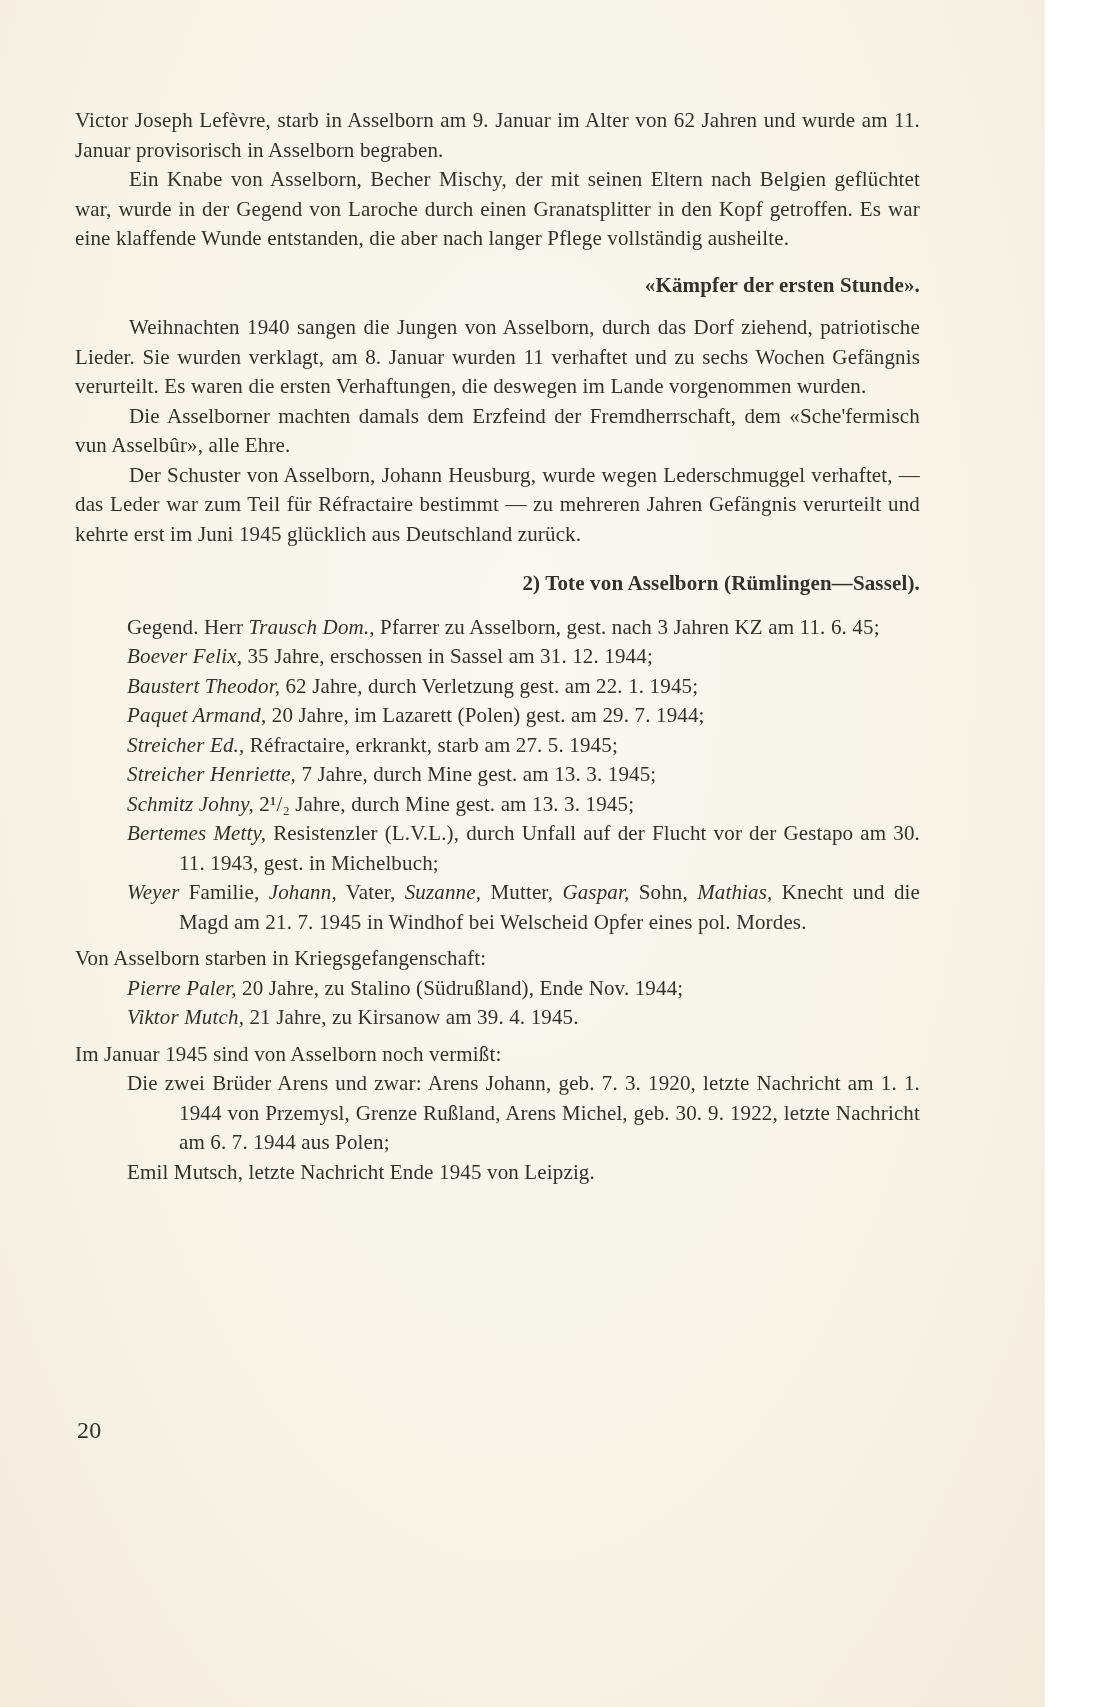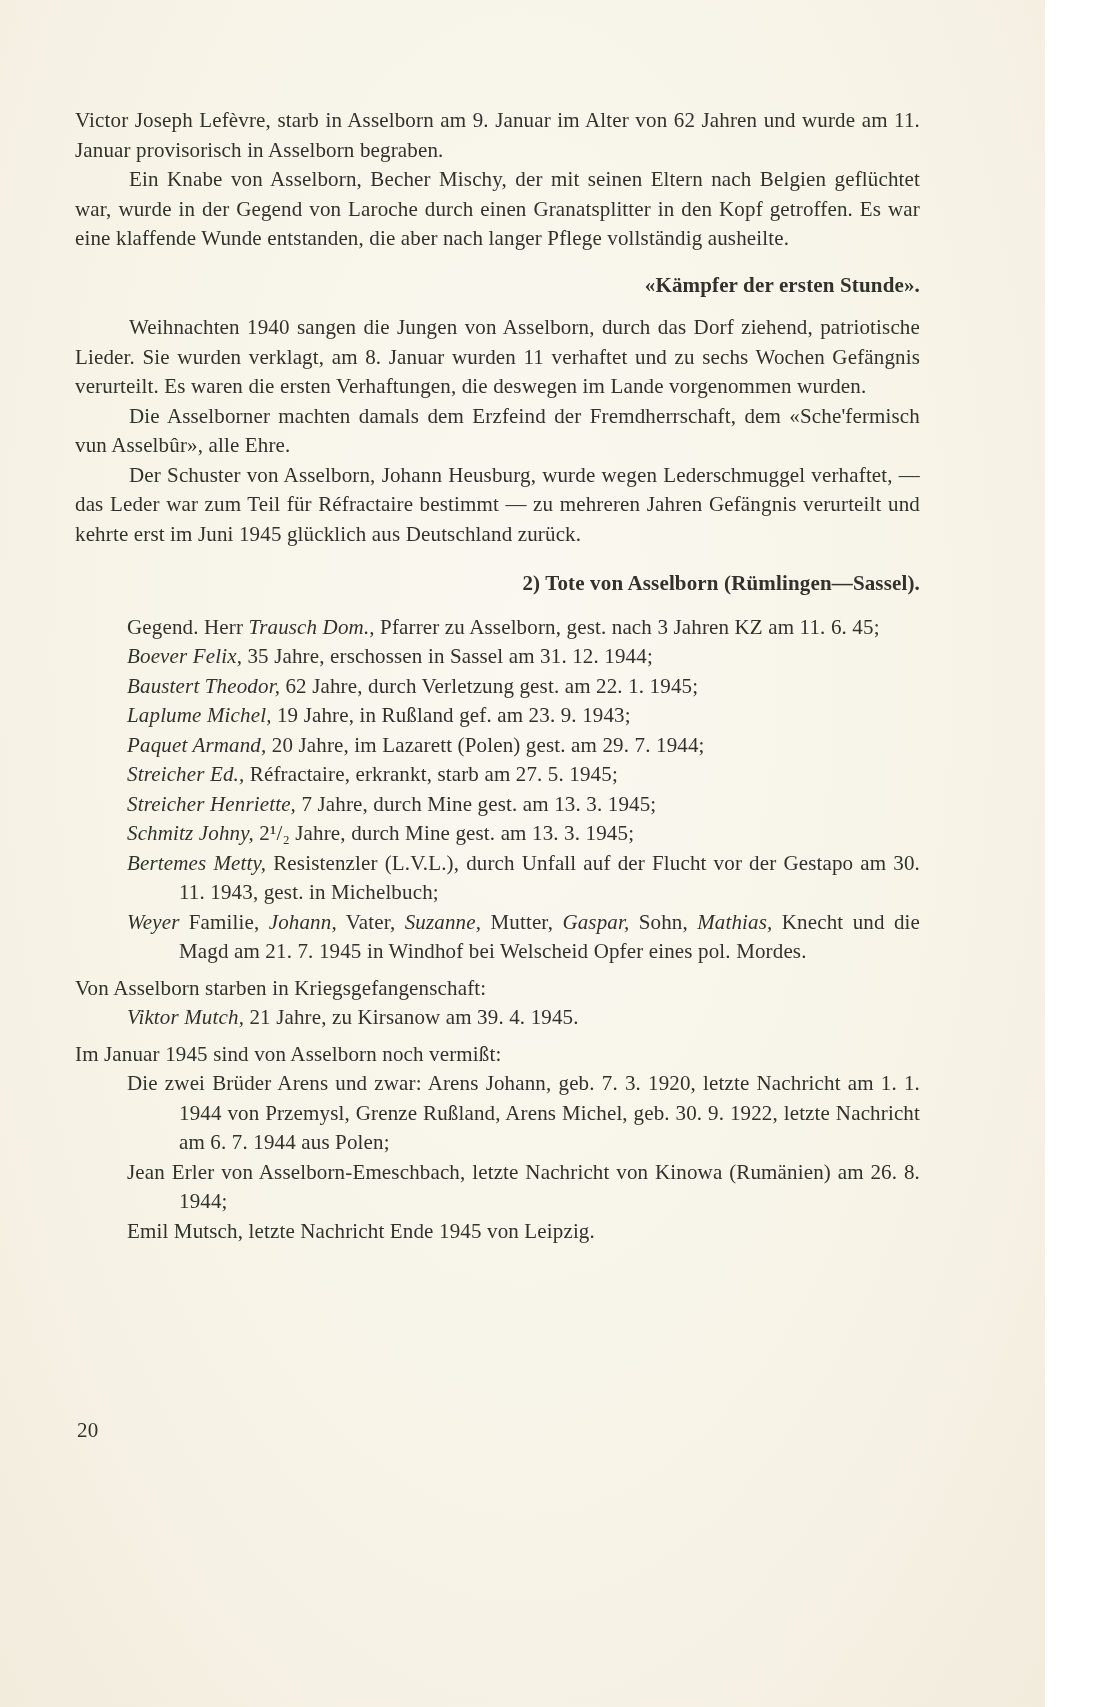--- a/index.html
+++ b/index.html
@@ -52,21 +52,21 @@
     margin-top: 7px;
     text-indent: 0;
   }
   .italic {
     font-style: italic;
   }
   .page-number {
     position: absolute;
     left: 77px;
     top: 1416px;
-    font-size: 21px;
+    font-size: 24px;
   }
 </style>
 </head>
 <body>
 
 <div class="page">
   <div class="text-block">
 
     <p class="para">Victor Joseph Lefèvre, starb in Asselborn am 9. Januar im Alter von 62 Jahren und wurde am 11. Januar provisorisch in Asselborn begraben.</p>
     <p class="para indent">Ein Knabe von Asselborn, Becher Mischy, der mit seinen Eltern nach Belgien geflüchtet war, wurde in der Gegend von Laroche durch einen Granatsplitter in den Kopf getroffen. Es war eine klaffende Wunde entstanden, die aber nach langer Pflege vollständig ausheilte.</p>
@@ -76,37 +76,36 @@
     <p class="para indent">Weihnachten 1940 sangen die Jungen von Asselborn, durch das Dorf ziehend, patriotische Lieder. Sie wurden verklagt, am 8. Januar wurden 11 verhaftet und zu sechs Wochen Gefängnis verurteilt. Es waren die ersten Verhaftungen, die deswegen im Lande vorgenommen wurden.</p>
     <p class="para indent">Die Asselborner machten damals dem Erzfeind der Fremdherrschaft, dem «Sche'fermisch vun Asselbûr», alle Ehre.</p>
     <p class="para indent">Der Schuster von Asselborn, Johann Heusburg, wurde wegen Lederschmuggel verhaftet, — das Leder war zum Teil für Réfractaire bestimmt — zu mehreren Jahren Gefängnis verurteilt und kehrte erst im Juni 1945 glücklich aus Deutschland zurück.</p>
 
     <p class="heading heading-2">2) Tote von Asselborn (Rümlingen—Sassel).</p>
 
     <div>
       <p class="entry"><span>Gegend. Herr </span><span class="italic">Trausch Dom.,</span><span> Pfarrer zu Asselborn, gest. nach 3 Jahren KZ am 11. 6. 45;</span></p>
       <p class="entry"><span class="italic">Boever Felix,</span><span> 35 Jahre, erschossen in Sassel am 31. 12. 1944;</span></p>
       <p class="entry"><span class="italic">Baustert Theodor,</span><span> 62 Jahre, durch Verletzung gest. am 22. 1. 1945;</span></p>
-      <p class="entry"><span class="italic">Laplume Michel,</span><span> 19 Jahre, in Rußland gef. am 23. 9. 1943;</span></p>
       <p class="entry"><span class="italic">Paquet Armand,</span><span> 20 Jahre, im Lazarett (Polen) gest. am 29. 7. 1944;</span></p>
       <p class="entry"><span class="italic">Streicher Ed.,</span><span> Réfractaire, erkrankt, starb am 27. 5. 1945;</span></p>
       <p class="entry"><span class="italic">Streicher Henriette,</span><span> 7 Jahre, durch Mine gest. am 13. 3. 1945;</span></p>
       <p class="entry"><span class="italic">Schmitz Johny,</span><span> 2¹/₂ Jahre, durch Mine gest. am 13. 3. 1945;</span></p>
       <p class="entry"><span class="italic">Bertemes Metty,</span><span> Resistenzler (L.V.L.), durch Unfall auf der Flucht vor der Gestapo am 30. 11. 1943, gest. in Michelbuch;</span></p>
       <p class="entry"><span class="italic">Weyer</span><span> Familie, </span><span class="italic">Johann,</span><span> Vater, </span><span class="italic">Suzanne,</span><span> Mutter, </span><span class="italic">Gaspar,</span><span> Sohn, </span><span class="italic">Mathias,</span><span> Knecht und die Magd am 21. 7. 1945 in Windhof bei Welscheid Opfer eines pol. Mordes.</span></p>
     </div>
 
     <p class="intro">Von Asselborn starben in Kriegsgefangenschaft:</p>
     <div>
+      <p class="entry"><span class="italic">Pierre Paler,</span><span> 20 Jahre, zu Stalino (Südrußland), Ende Nov. 1944;</span></p>
       <p class="entry"><span class="italic">Viktor Mutch,</span><span> 21 Jahre, zu Kirsanow am 39. 4. 1945.</span></p>
     </div>
 
     <p class="intro">Im Januar 1945 sind von Asselborn noch vermißt:</p>
     <div>
       <p class="entry"><span>Die zwei Brüder Arens und zwar: Arens Johann, geb. 7. 3. 1920, letzte Nachricht am 1. 1. 1944 von Przemysl, Grenze Rußland, Arens Michel, geb. 30. 9. 1922, letzte Nachricht am 6. 7. 1944 aus Polen;</span></p>
-      <p class="entry"><span>Jean Erler von Asselborn-Emeschbach, letzte Nachricht von Kinowa (Rumänien) am 26. 8. 1944;</span></p>
       <p class="entry"><span>Emil Mutsch, letzte Nachricht Ende 1945 von Leipzig.</span></p>
     </div>
 
   </div>
 
   <div class="page-number">20</div>
 </div>
 
 </body></html>

